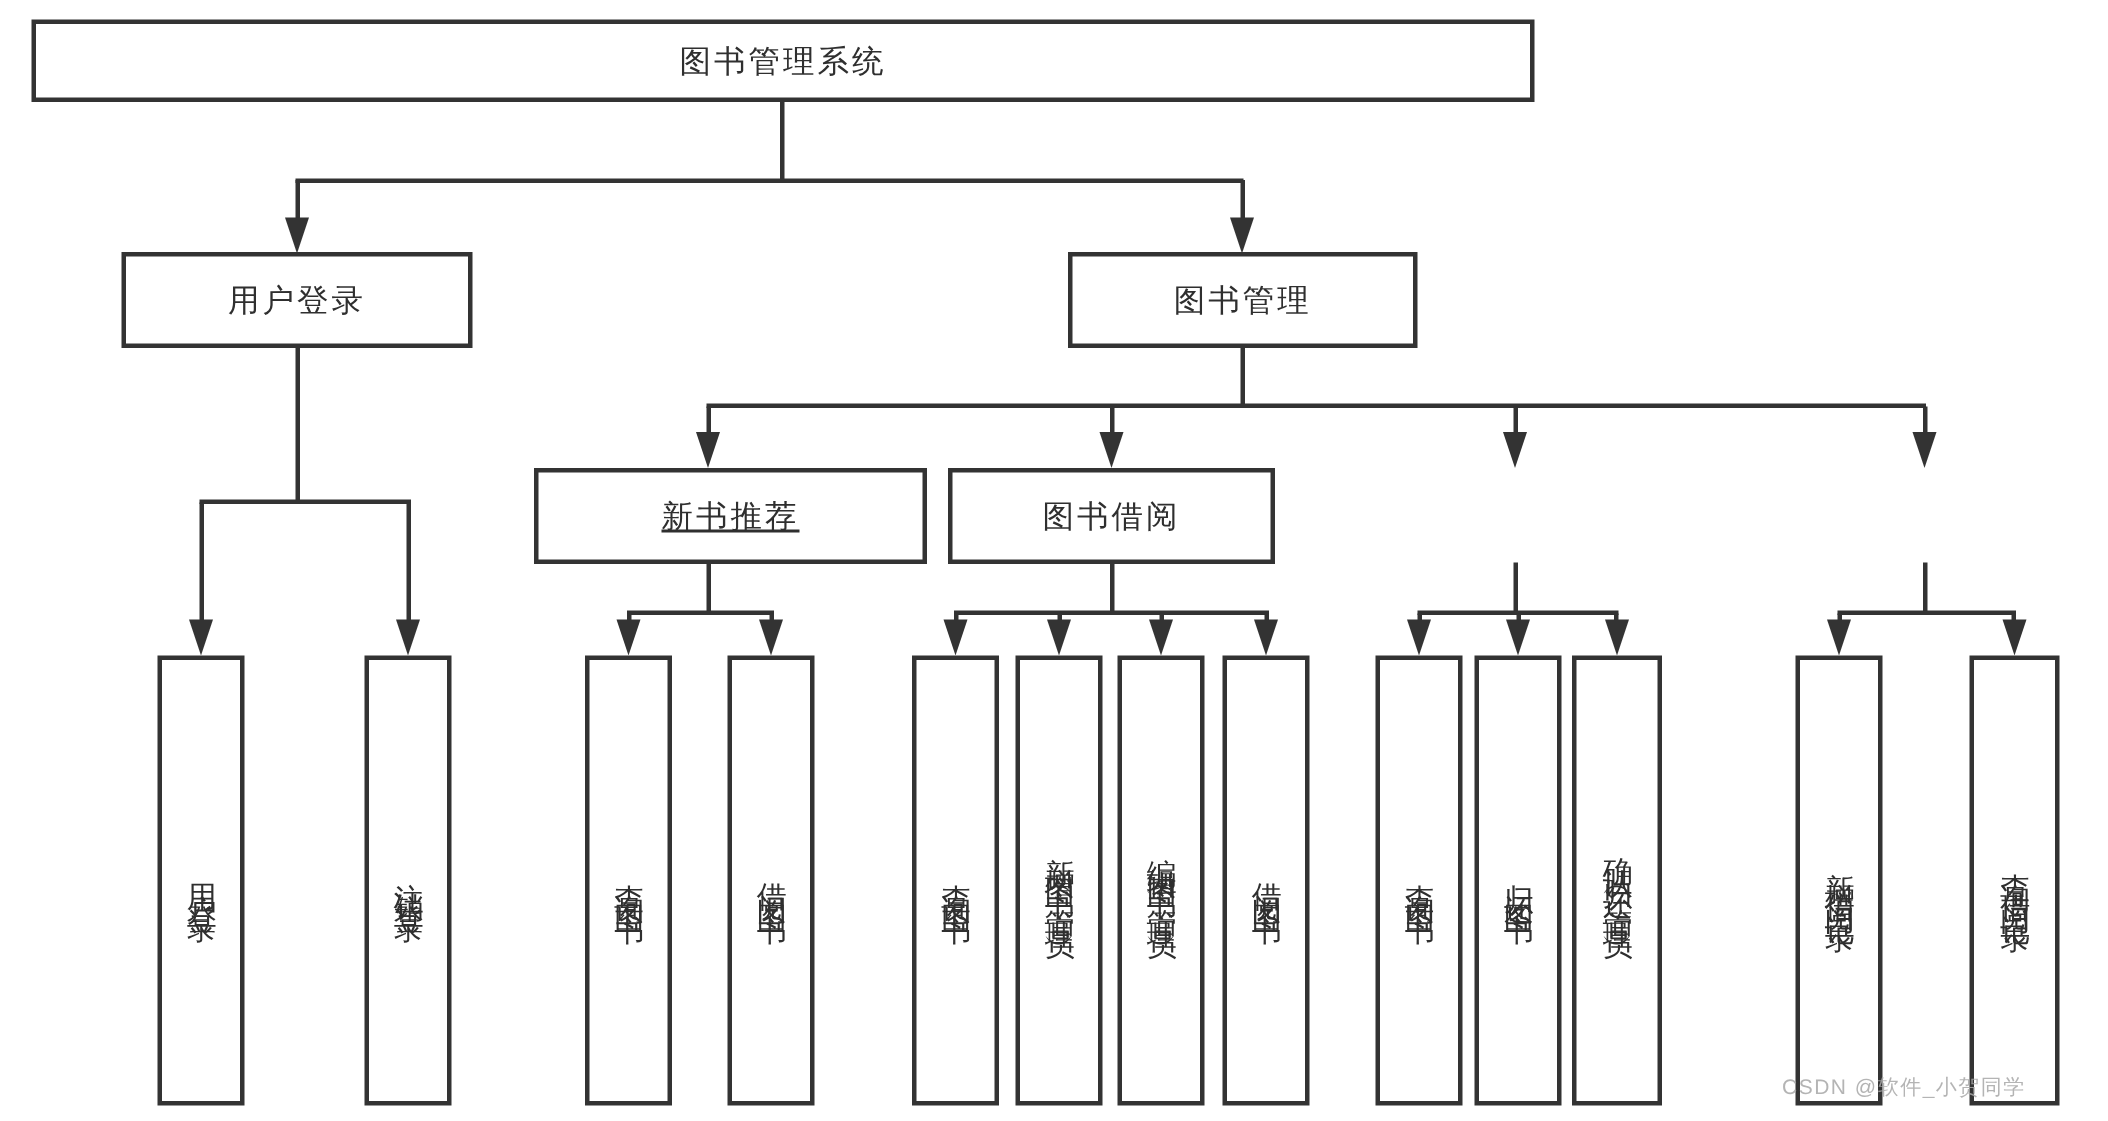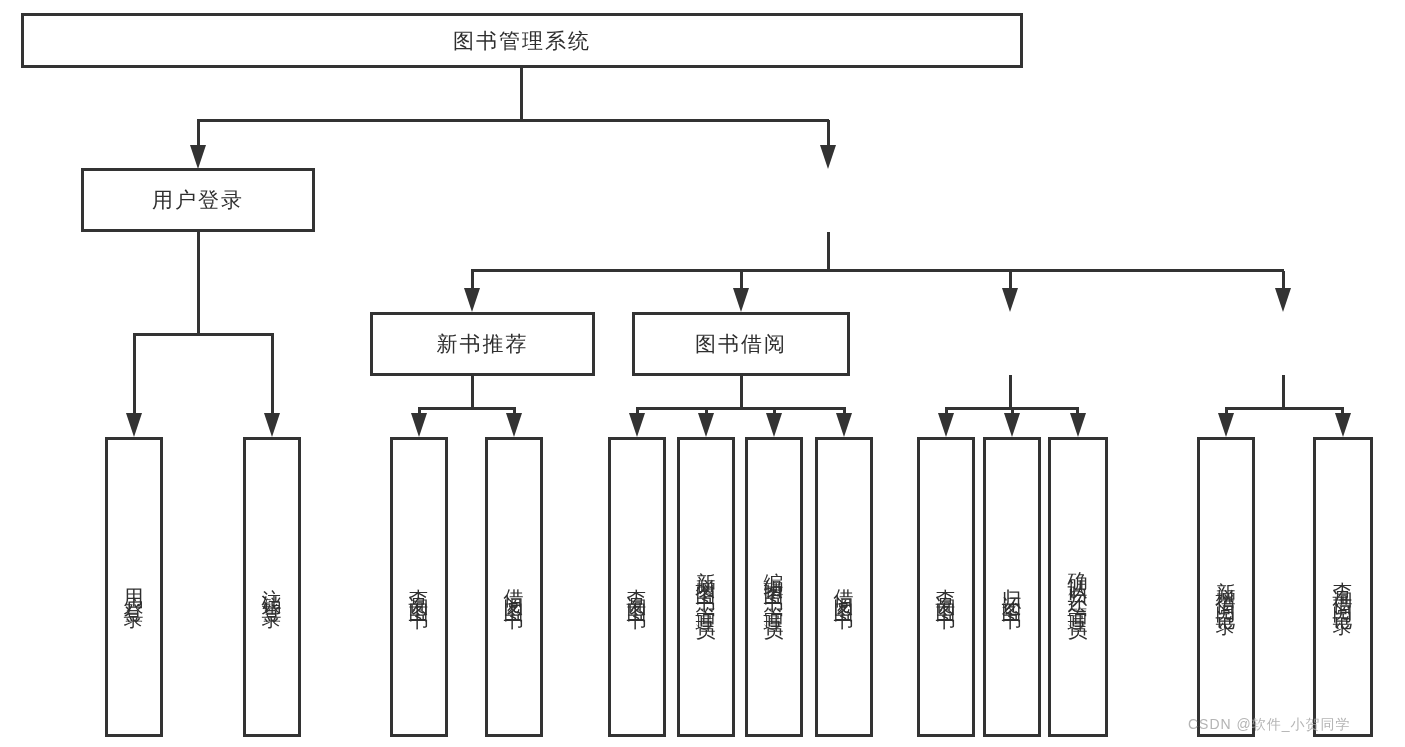--- a/index.html
+++ b/index.html
@@ -35,22 +35,25 @@
 
 <div class="canvas">
 
   <div class="node h" style="left:21px;top:13px;width:1002px;height:55px;">
       <span>图书管理系统</span>
     </div>
 
   <div class="node h" style="left:81px;top:168px;width:234px;height:64px;">
       <span>用户登录</span>
     </div>
+  <div class="node h" style="left:712px;top:168px;width:233px;height:64px;">
+      <span>图书管理</span>
+    </div>
 
-  <div class="node h" style="left:370px;top:312px;width:225px;height:64px;">
+  <div class="node h" style="left:356px;top:312px;width:262px;height:64px;text-decoration:underline;">
       <span>新书推荐</span>
     </div>
   <div class="node h" style="left:632px;top:312px;width:218px;height:64px;">
       <span>图书借阅</span>
     </div>
 
   <div class="node v" style="left:105px;top:437px;width:58px;height:300px;">
       <span>用户登录</span>
     </div>
   <div class="node v" style="left:243px;top:437px;width:58px;height:300px;">

